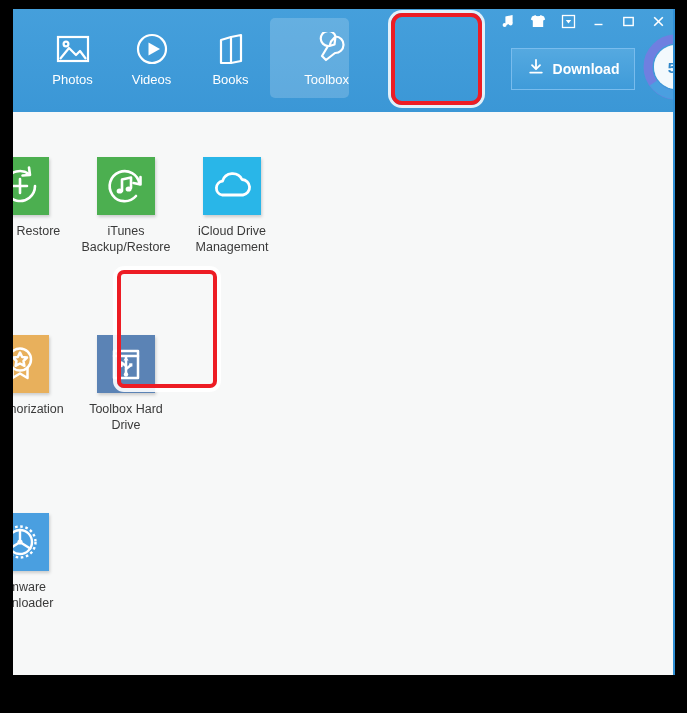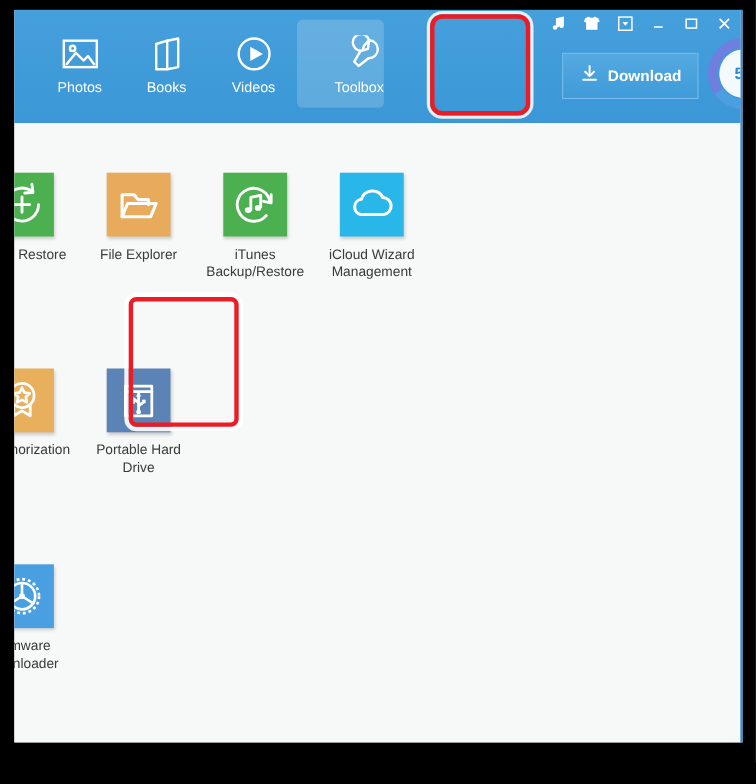--- a/index.html
+++ b/index.html
@@ -228,37 +228,37 @@
             <rect x="2" y="3" width="30" height="24"></rect>
             <circle cx="10" cy="10" r="2.4"></circle>
             <path d="M4 25 L13 14 L20 21 L24 17 L30 25" stroke-linejoin="round"></path>
           </svg>
         </span>
         <span class="t-label">Photos</span>
       </div>
 
       <div class="tab">
         <span class="t-icon">
+          <svg width="34" height="34" viewBox="0 0 34 34" fill="none" stroke="#ffffff" stroke-width="2.2">
+            <circle cx="17" cy="17" r="14"></circle>
+            <path d="M13.5 10.5 L25 17 L13.5 23.5 Z" fill="#ffffff" stroke="none"></path>
+          </svg>
+        </span>
+        <span class="t-label">Videos</span>
+      </div>
+
+      <div class="tab">
+        <span class="t-icon">
           <svg width="30" height="34" viewBox="0 0 30 34" fill="none" stroke="#ffffff" stroke-width="2.2">
             <path d="M15 5 L15 31" stroke-linecap="round"></path>
             <path d="M15 5 L5 8 L5 31 L15 31" stroke-linejoin="round"></path>
             <path d="M15 5 L25 3 L25 29 L15 31" stroke-linejoin="round"></path>
           </svg>
         </span>
         <span class="t-label">Books</span>
-      </div>
-
-      <div class="tab">
-        <span class="t-icon">
-          <svg width="34" height="34" viewBox="0 0 34 34" fill="none" stroke="#ffffff" stroke-width="2.2">
-            <circle cx="17" cy="17" r="14"></circle>
-            <path d="M13.5 10.5 L25 17 L13.5 23.5 Z" fill="#ffffff" stroke="none"></path>
-          </svg>
-        </span>
-        <span class="t-label">Videos</span>
       </div>
 
 
       <div class="tab active">
         <span class="t-icon">
           <svg width="34" height="34" viewBox="0 0 34 34" fill="none" stroke="#ffffff" stroke-width="2.2">
             <path d="M20.5 4.5 A7.5 7.5 0 1 0 13 14 L7 24 L11 28 L20 21 A7.5 7.5 0 0 0 20.5 4.5 L16 9.5 L14.5 14 L19.5 12.5 Z" stroke-linejoin="round" stroke-linecap="round"></path>
           </svg>
         </span>
         <span class="t-label">Toolbox</span>
@@ -337,50 +337,41 @@
         <div class="tool-tile" style="background:#4caf50;">
           <svg width="44" height="44" viewBox="0 0 44 44" fill="none" stroke="#ffffff" stroke-width="2.6" stroke-linecap="round">
             <path d="M37 22 A15 15 0 1 1 31 10"></path>
             <path d="M31 3.5 L32 11 L24.5 11.5" stroke-linejoin="round"></path>
             <path d="M22 15 V29 M15 22 H29"></path>
           </svg>
         </div>
         <div class="tool-label">Super Restore</div>
       </div>
 
-      <div class="tool-item">
-        <div class="tool-tile" style="background:#e8ab5c;">
-          <svg width="44" height="44" viewBox="0 0 44 44" fill="none" stroke="#ffffff" stroke-width="2.8" stroke-linejoin="round" stroke-linecap="round">
-            <path d="M7 33 V13 H18 L21.5 17.5 H31 V22"></path>
-            <path d="M7 33 L12 21 H38 L33 33 Z"></path>
-          </svg>
-        </div>
-        <div class="tool-label">File Explorer</div>
-      </div>
 
       <div class="tool-item">
         <div class="tool-tile" style="background:#4caf50;">
           <svg width="44" height="44" viewBox="0 0 44 44" fill="none" stroke="#ffffff" stroke-width="2.6" stroke-linecap="round">
             <path d="M32 32 A15 15 0 1 1 35.5 20"></path>
             <path d="M36.5 13 L36.5 20.5 L29.5 19" stroke-linejoin="round"></path>
             <path d="M18 27 V15.5 L27 13.5 V24" stroke-linejoin="round"></path>
             <ellipse cx="15.6" cy="27" rx="3" ry="2.6" fill="#ffffff" stroke="none"></ellipse>
             <ellipse cx="24.6" cy="25" rx="3" ry="2.6" fill="#ffffff" stroke="none"></ellipse>
           </svg>
         </div>
         <div class="tool-label">iTunes Backup/Restore</div>
       </div>
 
       <div class="tool-item">
         <div class="tool-tile" style="background:#29b6e8;">
           <svg width="46" height="46" viewBox="0 0 46 46" fill="none" stroke="#ffffff" stroke-width="2.8" stroke-linejoin="round" stroke-linecap="round">
             <path d="M13 32 A7 7 0 0 1 13.5 18.2 A10.5 10.5 0 0 1 33 16.5 A7.8 7.8 0 0 1 34 32 Z"></path>
           </svg>
         </div>
-        <div class="tool-label">iCloud Wizard Management</div>
+        <div class="tool-label">iCloud Drive Management</div>
       </div>
 
     </div>
 
     <div class="tool-row" style="margin-top:60px;">
 
       <div class="tool-item" style="margin-left:-46px;">
         <div class="tool-tile" style="background:#e8b05c;">
           <svg width="42" height="42" viewBox="0 0 42 42" fill="none" stroke="#ffffff" stroke-width="2.5" stroke-linejoin="round" stroke-linecap="round">
             <circle cx="21" cy="16.5" r="11"></circle>
@@ -397,21 +388,21 @@
             <path d="M9 8 H33 V35 H9 Z"></path>
             <path d="M9 13 H33"></path>
             <path d="M21 14 V30"></path>
             <circle cx="21" cy="31.5" r="2.2" fill="#ffffff" stroke="none"></circle>
             <path d="M21 14 L18.4 17.5 L23.6 17.5 Z" fill="#ffffff" stroke="none"></path>
             <path d="M21 23 L16.5 19.5 L16.5 23"></path>
             <path d="M21 26 L25.5 22.5"></path>
             <rect x="24.2" y="20.3" width="3.2" height="3.2" fill="#ffffff" stroke="none"></rect>
           </svg>
         </div>
-        <div class="tool-label">Portable Hard Drive</div>
+        <div class="tool-label">Toolbox Hard Drive</div>
       </div>
 
     </div>
 
     <div class="tool-row" style="margin-top:60px;">
 
       <div class="tool-item" style="margin-left:-46px;">
         <div class="tool-tile" style="background:#4a9fe0;">
           <svg width="44" height="44" viewBox="0 0 44 44" fill="none" stroke="#ffffff" stroke-width="2.4" stroke-linejoin="round">
             <circle cx="22" cy="22" r="15.5" stroke-dasharray="2.6 2.6"></circle>

